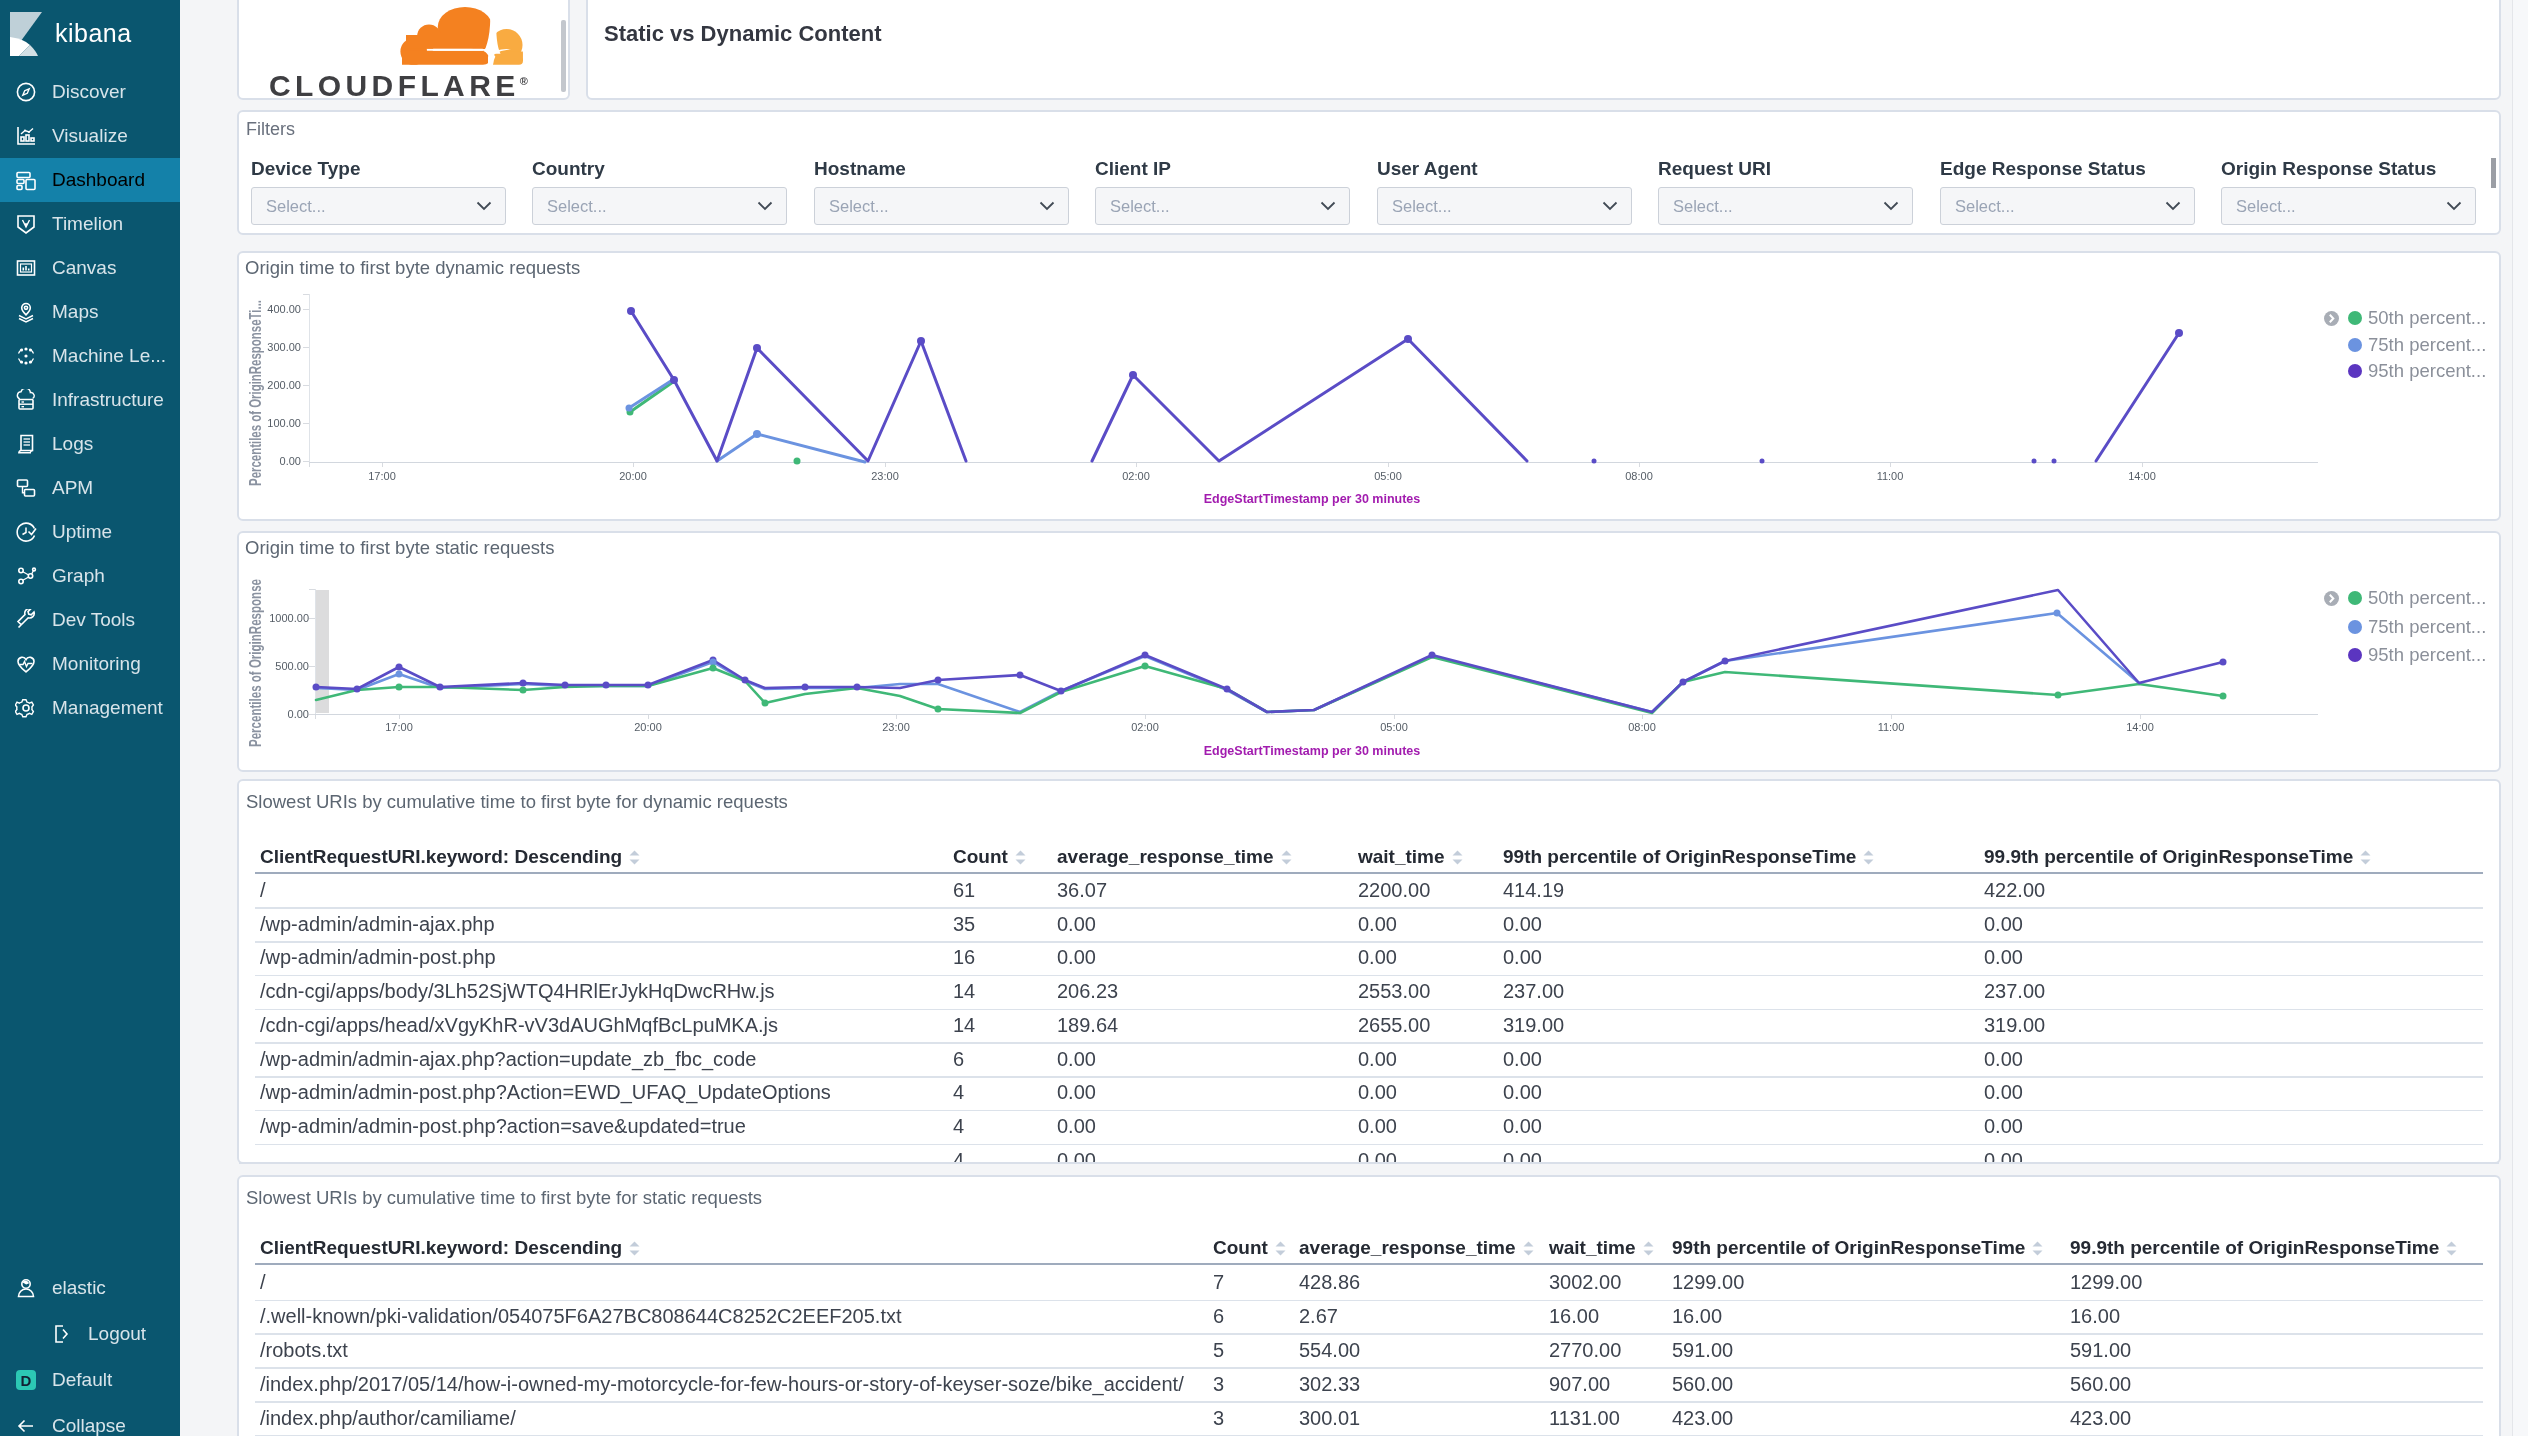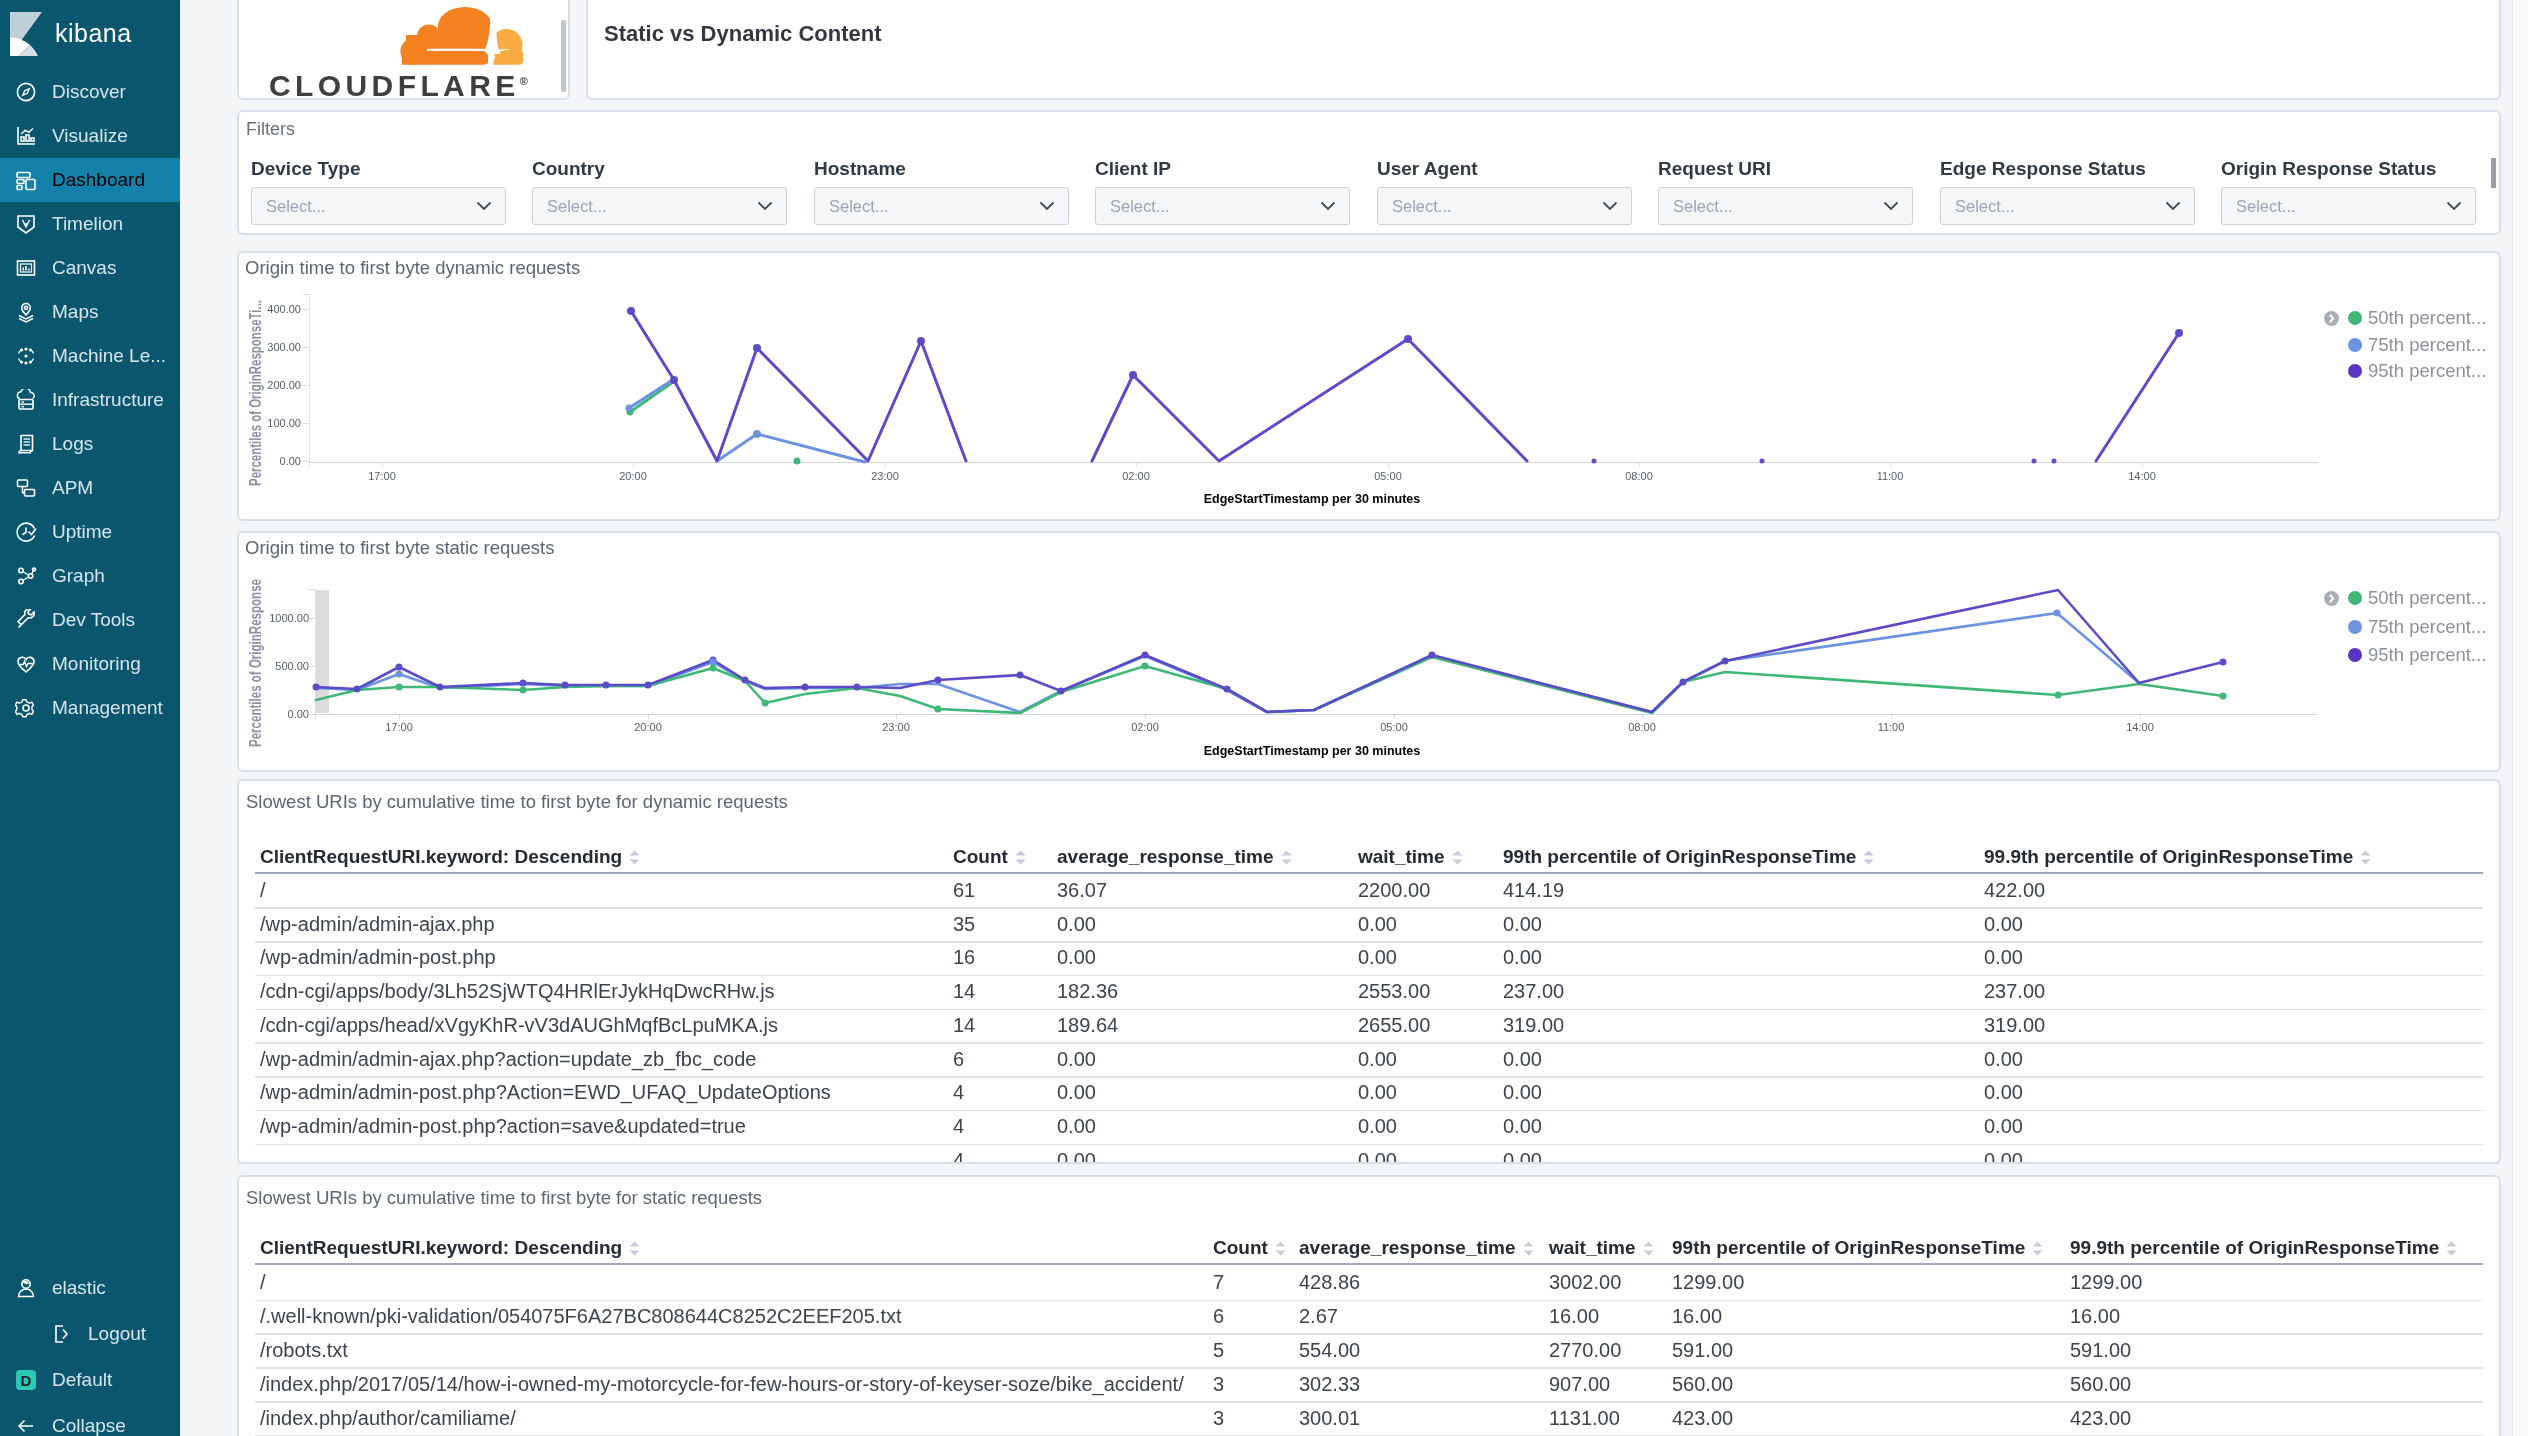--- a/index.html
+++ b/index.html
@@ -12,21 +12,21 @@
   .nav-item .txt { position:absolute; left:52px; top:50%; transform:translateY(-50%); font-size:19px; white-space:nowrap;}
   .nav-item svg.ico { position:absolute; left:15px; top:50%; transform:translateY(-50%); }
   .nav-item.active { background:#1481a9; color:#000000;text-align:right; }
   #logotext { position:absolute; left:55px; top:19px; font-size:25px; color:#fff; font-weight:500; letter-spacing:0.5px;}
   .flabel { position:absolute; font-size:19px; font-weight:bold; color:#2f3a46; transform:translateY(-50%); white-space:nowrap;}
   .fselect { position:absolute; width:255px; height:38px; background:#f5f6f8; border:1px solid #ccd1d9; border-radius:3px; }
   .fselect .ph { position:absolute; left:14px; top:50%; transform:translateY(-50%); font-size:16.5px; color:#9aa4b5; }
   .fselect svg { position:absolute; right:13px; top:50%; transform:translateY(-50%); }
   .ylab { position:absolute; font-size:11px; color:#555d66; text-align:right; width:60px; transform:translateY(-50%); }
   .xlab { position:absolute; font-size:11px; color:#555d66; transform:translate(-50%,-50%); }
-  .xtitle { position:absolute; font-size:12.5px; font-weight:bold; color:#000000; transform:translate(-50%,-50%); }
+  .xtitle { position:absolute; font-size:12.5px; font-weight:bold; color:#a21caf; transform:translate(-50%,-50%); }
   .leg-row { position:absolute; font-size:18.5px; color:#8b909a; white-space:nowrap; transform:translateY(-50%); }
   .cell { position:absolute; font-size:20px; color:#3d434e; white-space:nowrap; transform:translateY(-50%); }
   .hcell { position:absolute; font-size:19px; font-weight:bold; color:#252a33; white-space:nowrap; transform:translateY(-50%); }
   .rsep { position:absolute; height:1.5px; background:#dce2ea; }
   .vaxis { position:absolute; width:1px; background:#dfe3e8; }
   .axis { position:absolute; height:1px; background:#d2d7de; }
   .tick { position:absolute; background:#d8dbe0; }
 </style>
 </head>
 <body>
@@ -415,21 +415,21 @@
 <div class="rsep" style="left:255px;top:941.1px;width:2228px;"></div>
 <div class="cell" style="left:260px; top:957.4px;">/wp-admin/admin-post.php</div>
 <div class="cell" style="left:953px; top:957.4px;">16</div>
 <div class="cell" style="left:1057px; top:957.4px;">0.00</div>
 <div class="cell" style="left:1358px; top:957.4px;">0.00</div>
 <div class="cell" style="left:1503px; top:957.4px;">0.00</div>
 <div class="cell" style="left:1984px; top:957.4px;">0.00</div>
 <div class="rsep" style="left:255px;top:974.9px;width:2228px;"></div>
 <div class="cell" style="left:260px; top:991.1px;">/cdn-cgi/apps/body/3Lh52SjWTQ4HRlErJykHqDwcRHw.js</div>
 <div class="cell" style="left:953px; top:991.1px;">14</div>
-<div class="cell" style="left:1057px; top:991.1px;">182.36</div>
+<div class="cell" style="left:1057px; top:991.1px;">206.23</div>
 <div class="cell" style="left:1358px; top:991.1px;">2553.00</div>
 <div class="cell" style="left:1503px; top:991.1px;">237.00</div>
 <div class="cell" style="left:1984px; top:991.1px;">237.00</div>
 <div class="rsep" style="left:255px;top:1008.6px;width:2228px;"></div>
 <div class="cell" style="left:260px; top:1024.9px;">/cdn-cgi/apps/head/xVgyKhR-vV3dAUGhMqfBcLpuMKA.js</div>
 <div class="cell" style="left:953px; top:1024.9px;">14</div>
 <div class="cell" style="left:1057px; top:1024.9px;">189.64</div>
 <div class="cell" style="left:1358px; top:1024.9px;">2655.00</div>
 <div class="cell" style="left:1503px; top:1024.9px;">319.00</div>
 <div class="cell" style="left:1984px; top:1024.9px;">319.00</div>

